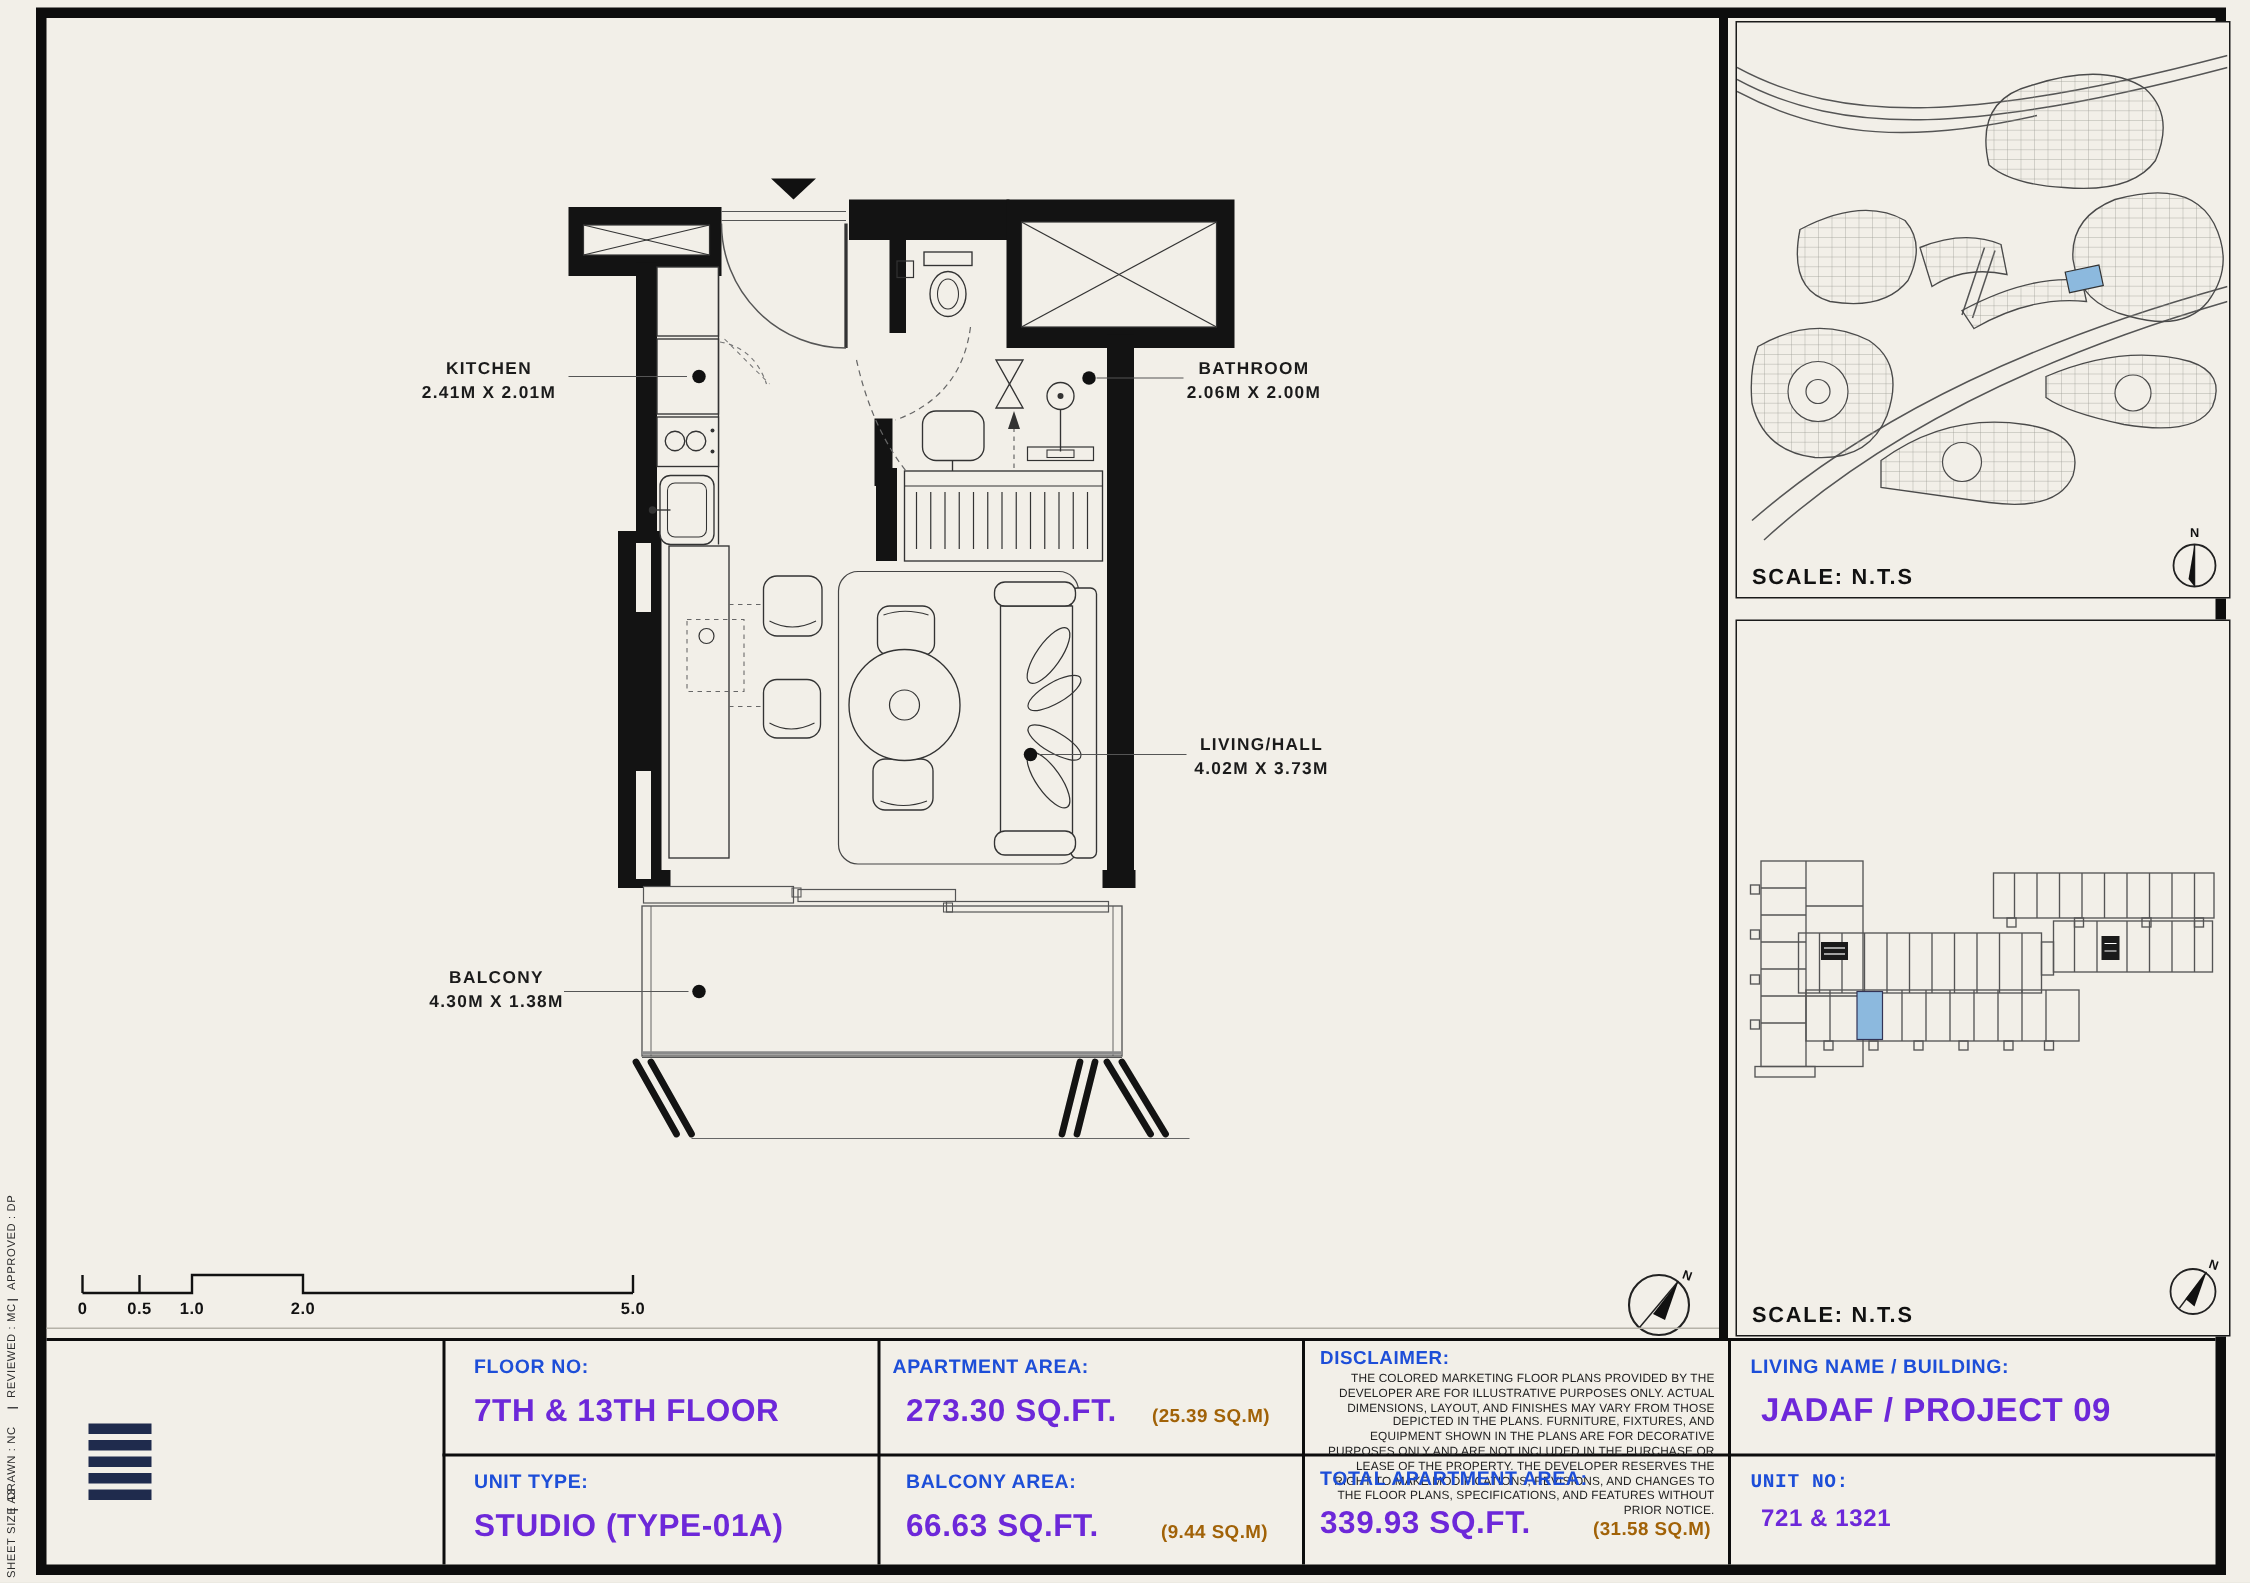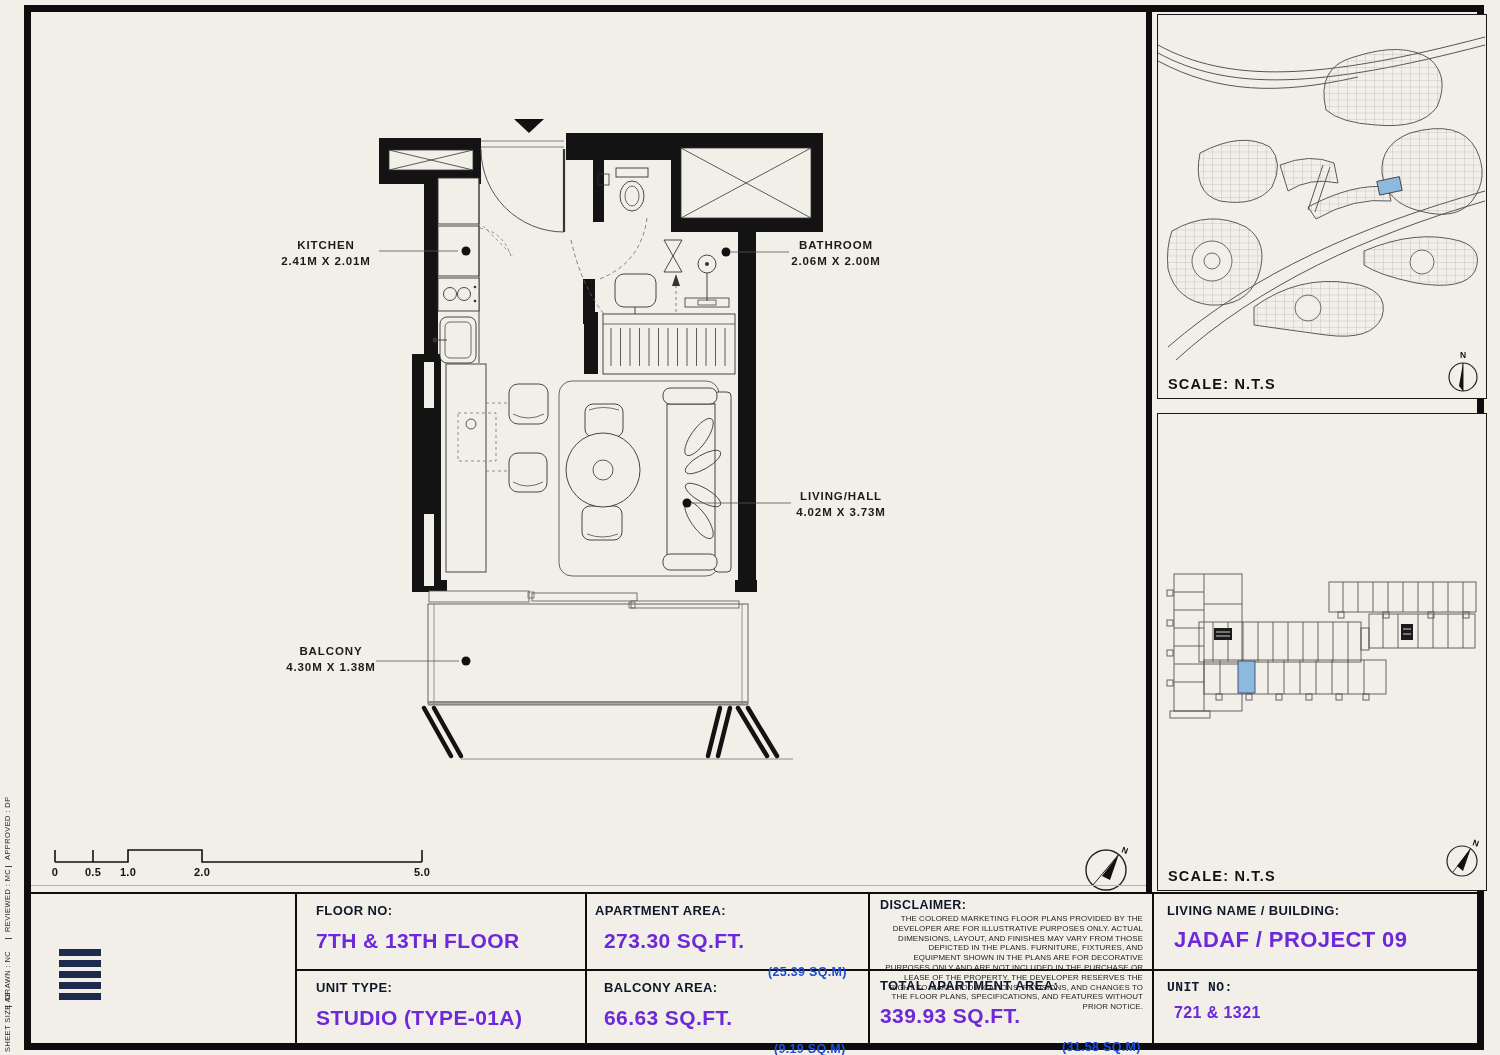--- a/index.html
+++ b/index.html
@@ -7,23 +7,23 @@
         font-family:"Liberation Sans",sans-serif;color:#161616;}
   .sheet{position:absolute;left:24px;top:5px;width:1460px;height:1045px;
          border:7px solid #0d0d0d;box-sizing:border-box;background:#f2efe8;}
   .abs{position:absolute;}
   .strip-item{position:absolute;left:3px;transform-origin:0 0;transform:rotate(-90deg);
               white-space:nowrap;font:500 7.5px "Liberation Sans",sans-serif;
               letter-spacing:.4px;color:#2b2b2b;}
   .strip-sep{position:absolute;left:5px;width:7px;height:1px;background:#444;}
   .vdiv{position:absolute;background:#0d0d0d;}
   .panel{position:absolute;border:1.5px solid #1a1a1a;box-sizing:border-box;background:#f2efe8;}
-  .tb-label{position:absolute;font:700 13px "Liberation Sans",sans-serif;letter-spacing:.4px;color:#0f172a;}
+  .tb-label{position:absolute;font:700 13px "Liberation Sans",sans-serif;letter-spacing:.4px;color:#1d4ed8;}
   .tb-value{position:absolute;font:700 21px "Liberation Sans",sans-serif;letter-spacing:.4px;color:#6d28d9;white-space:nowrap;}
-  .tb-metric{position:absolute;font:700 12.5px "Liberation Sans",sans-serif;letter-spacing:.3px;color:#1d4ed8;margin-top:28px;}
+  .tb-metric{position:absolute;font:700 12.5px "Liberation Sans",sans-serif;letter-spacing:.3px;color:#a16207;}
   .tb-para{position:absolute;font:500 7.9px "Liberation Sans",sans-serif;line-height:9.8px;
            letter-spacing:.1px;color:#222;text-align:right;}
   .logo-bars{position:absolute;left:28px;top:937px;}
   .logo-bar{width:42px;height:6.5px;margin-bottom:4.6px;background:#1f2b4d;}
   .logo-text{position:absolute;left:78px;top:933px;font:700 50px "DejaVu Serif",serif;
              letter-spacing:1px;color:#1f2b4d;}
   svg text{font-family:"Liberation Sans",sans-serif;}
   .room-lbl{font-weight:600;font-size:11.5px;letter-spacing:.9px;fill:#1b1b1b;}
   .tick-lbl{font-weight:600;font-size:11px;letter-spacing:.3px;fill:#111;}
   .scale-lbl{font-weight:600;font-size:14.5px;letter-spacing:1.2px;fill:#111;}
@@ -377,21 +377,21 @@
     <div class="tb-label" style="left:285px;top:891px;">FLOOR NO:</div>
     <div class="tb-value" style="left:285px;top:917px;">7TH &amp; 13TH FLOOR</div>
     <div class="tb-label" style="left:285px;top:968px;">UNIT TYPE:</div>
     <div class="tb-value" style="left:285px;top:994px;">STUDIO (TYPE-01A)</div>
 
     <div class="tb-label" style="left:564px;top:891px;">APARTMENT AREA:</div>
     <div class="tb-value" style="left:573px;top:917px;">273.30 SQ.FT.</div>
     <div class="tb-metric" style="left:737px;top:925px;">(25.39 SQ.M)</div>
     <div class="tb-label" style="left:573px;top:968px;">BALCONY AREA:</div>
     <div class="tb-value" style="left:573px;top:994px;">66.63 SQ.FT.</div>
-    <div class="tb-metric" style="left:743px;top:1002px;">(9.19 SQ.M)</div>
+    <div class="tb-metric" style="left:743px;top:1002px;">(9.44 SQ.M)</div>
 
     <div class="tb-label" style="left:849px;top:886px;font-size:12.5px;">DISCLAIMER:</div>
     <div class="tb-para" style="left:849px;top:902px;width:263px;">THE COLORED MARKETING FLOOR PLANS PROVIDED BY THE DEVELOPER ARE FOR ILLUSTRATIVE PURPOSES ONLY. ACTUAL DIMENSIONS, LAYOUT, AND FINISHES MAY VARY FROM THOSE DEPICTED IN THE PLANS. FURNITURE, FIXTURES, AND EQUIPMENT SHOWN IN THE PLANS ARE FOR DECORATIVE PURPOSES ONLY AND ARE NOT INCLUDED IN THE PURCHASE OR LEASE OF THE PROPERTY. THE DEVELOPER RESERVES THE RIGHT TO MAKE MODIFICATIONS, REVISIONS, AND CHANGES TO THE FLOOR PLANS, SPECIFICATIONS, AND FEATURES WITHOUT PRIOR NOTICE.</div>
     <div class="tb-label" style="left:849px;top:966px;">TOTAL APARTMENT AREA:</div>
     <div class="tb-value" style="left:849px;top:992px;">339.93 SQ.FT.</div>
     <div class="tb-metric" style="left:1031px;top:1000px;">(31.58 SQ.M)</div>
 
     <div class="tb-label" style="left:1136px;top:891px;">LIVING NAME / BUILDING:</div>
     <div class="tb-value" style="left:1143px;top:915px;font-size:22px;">JADAF / PROJECT 09</div>
     <div class="tb-label" style="left:1136px;top:968px;font-family:Liberation Mono, monospace;">UNIT NO:</div>

